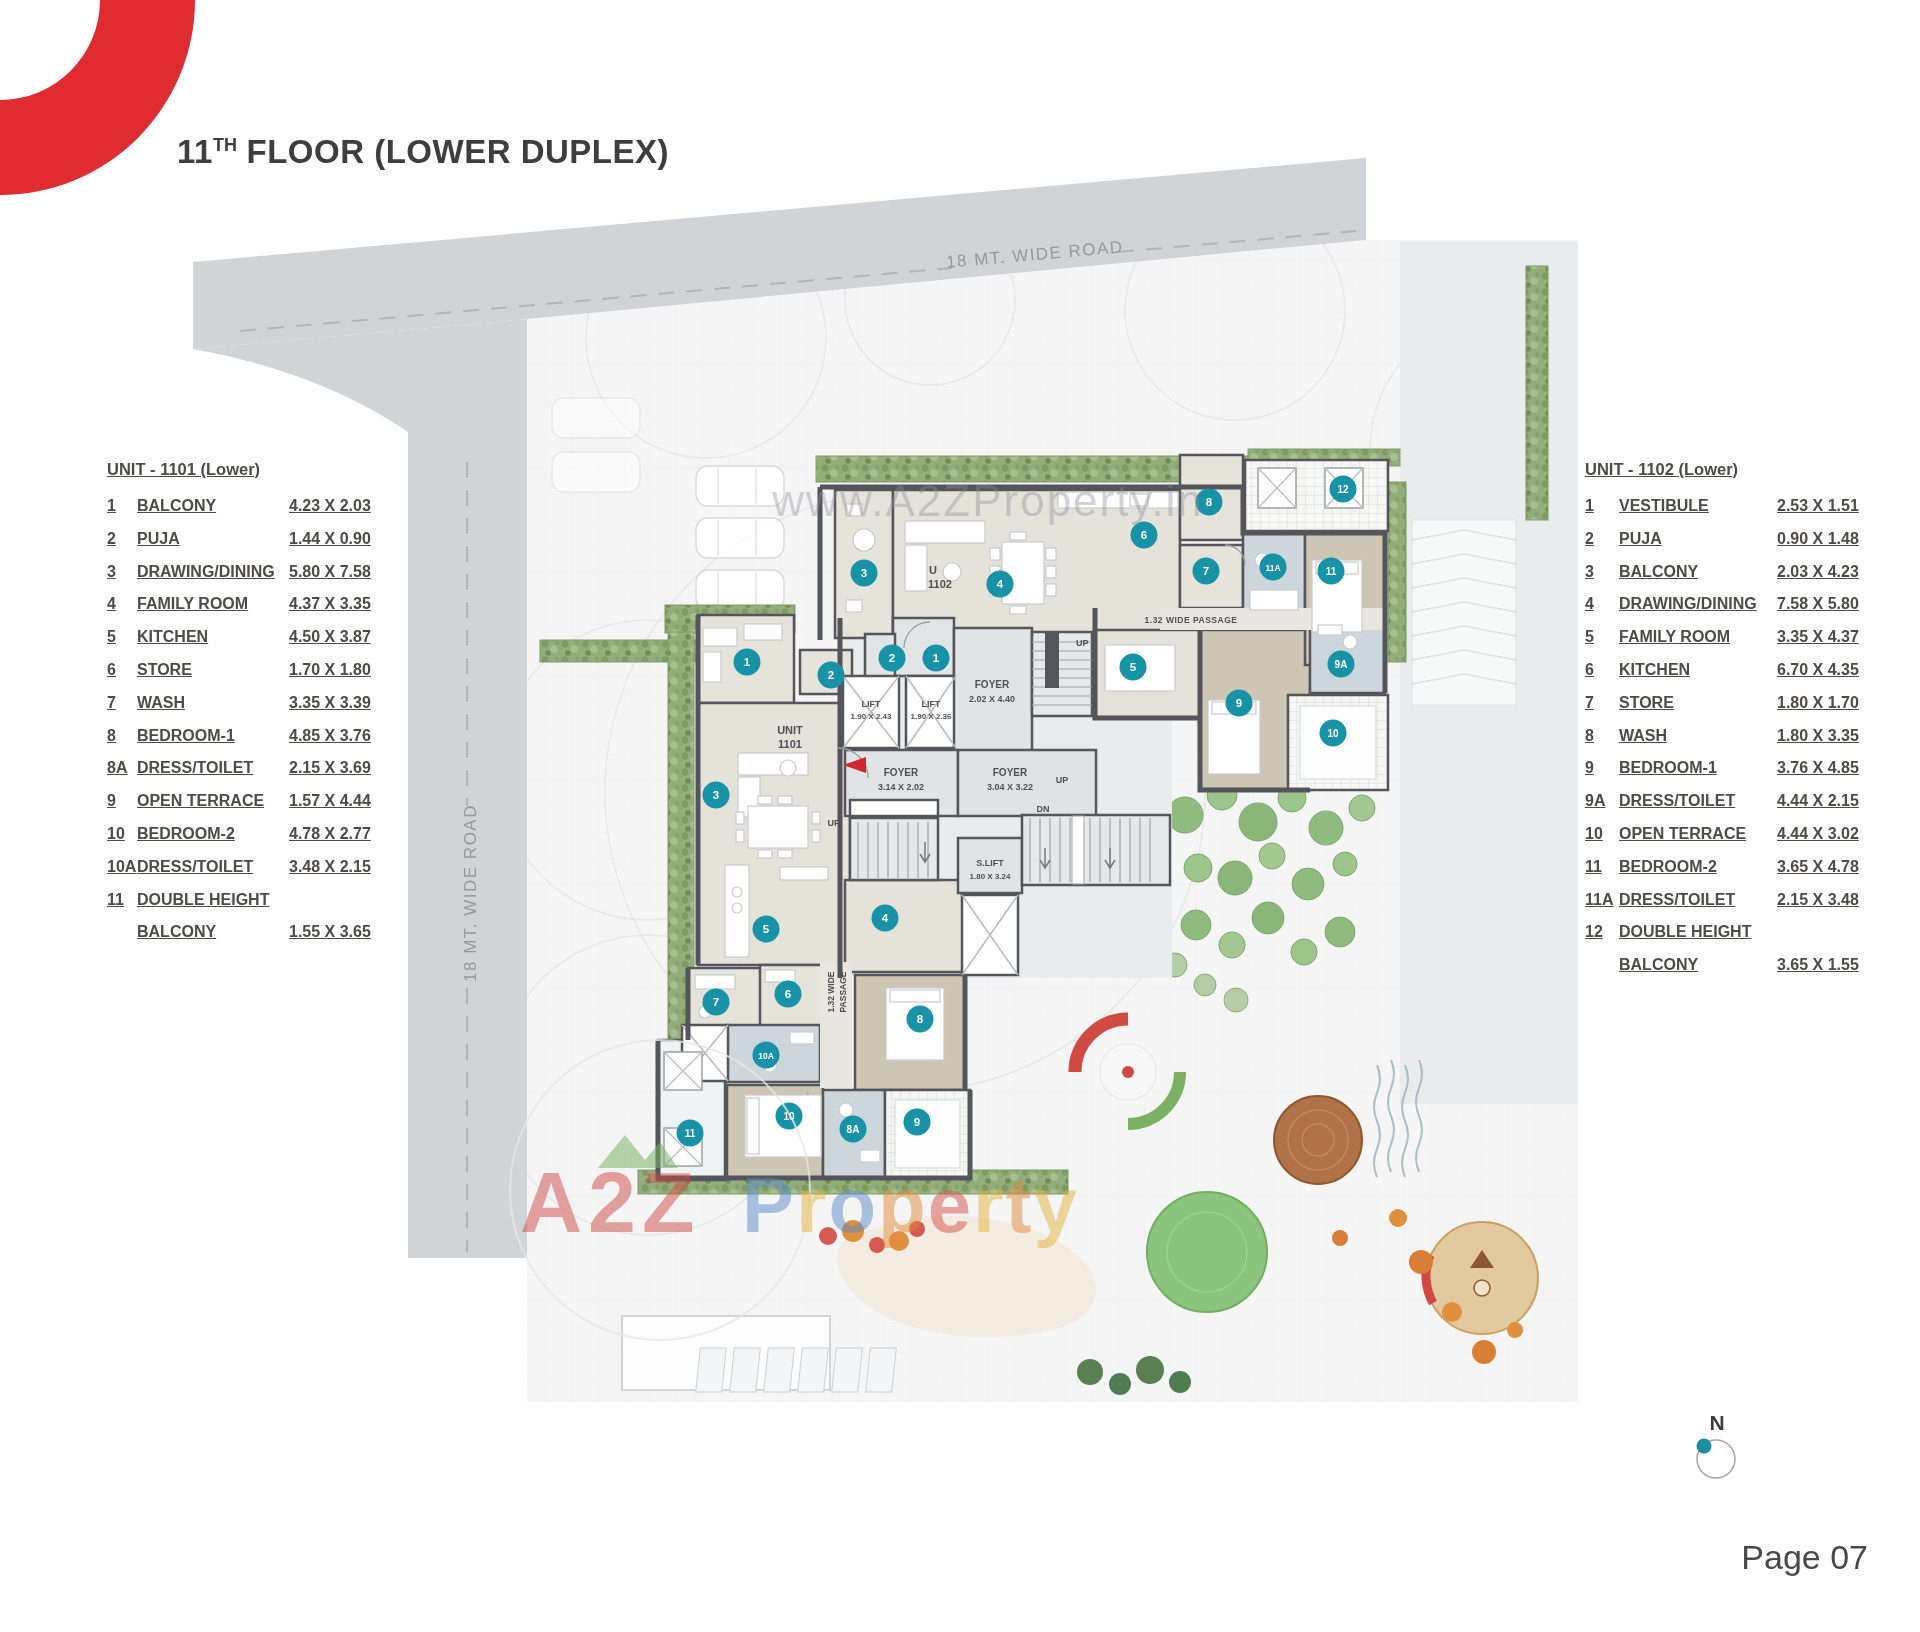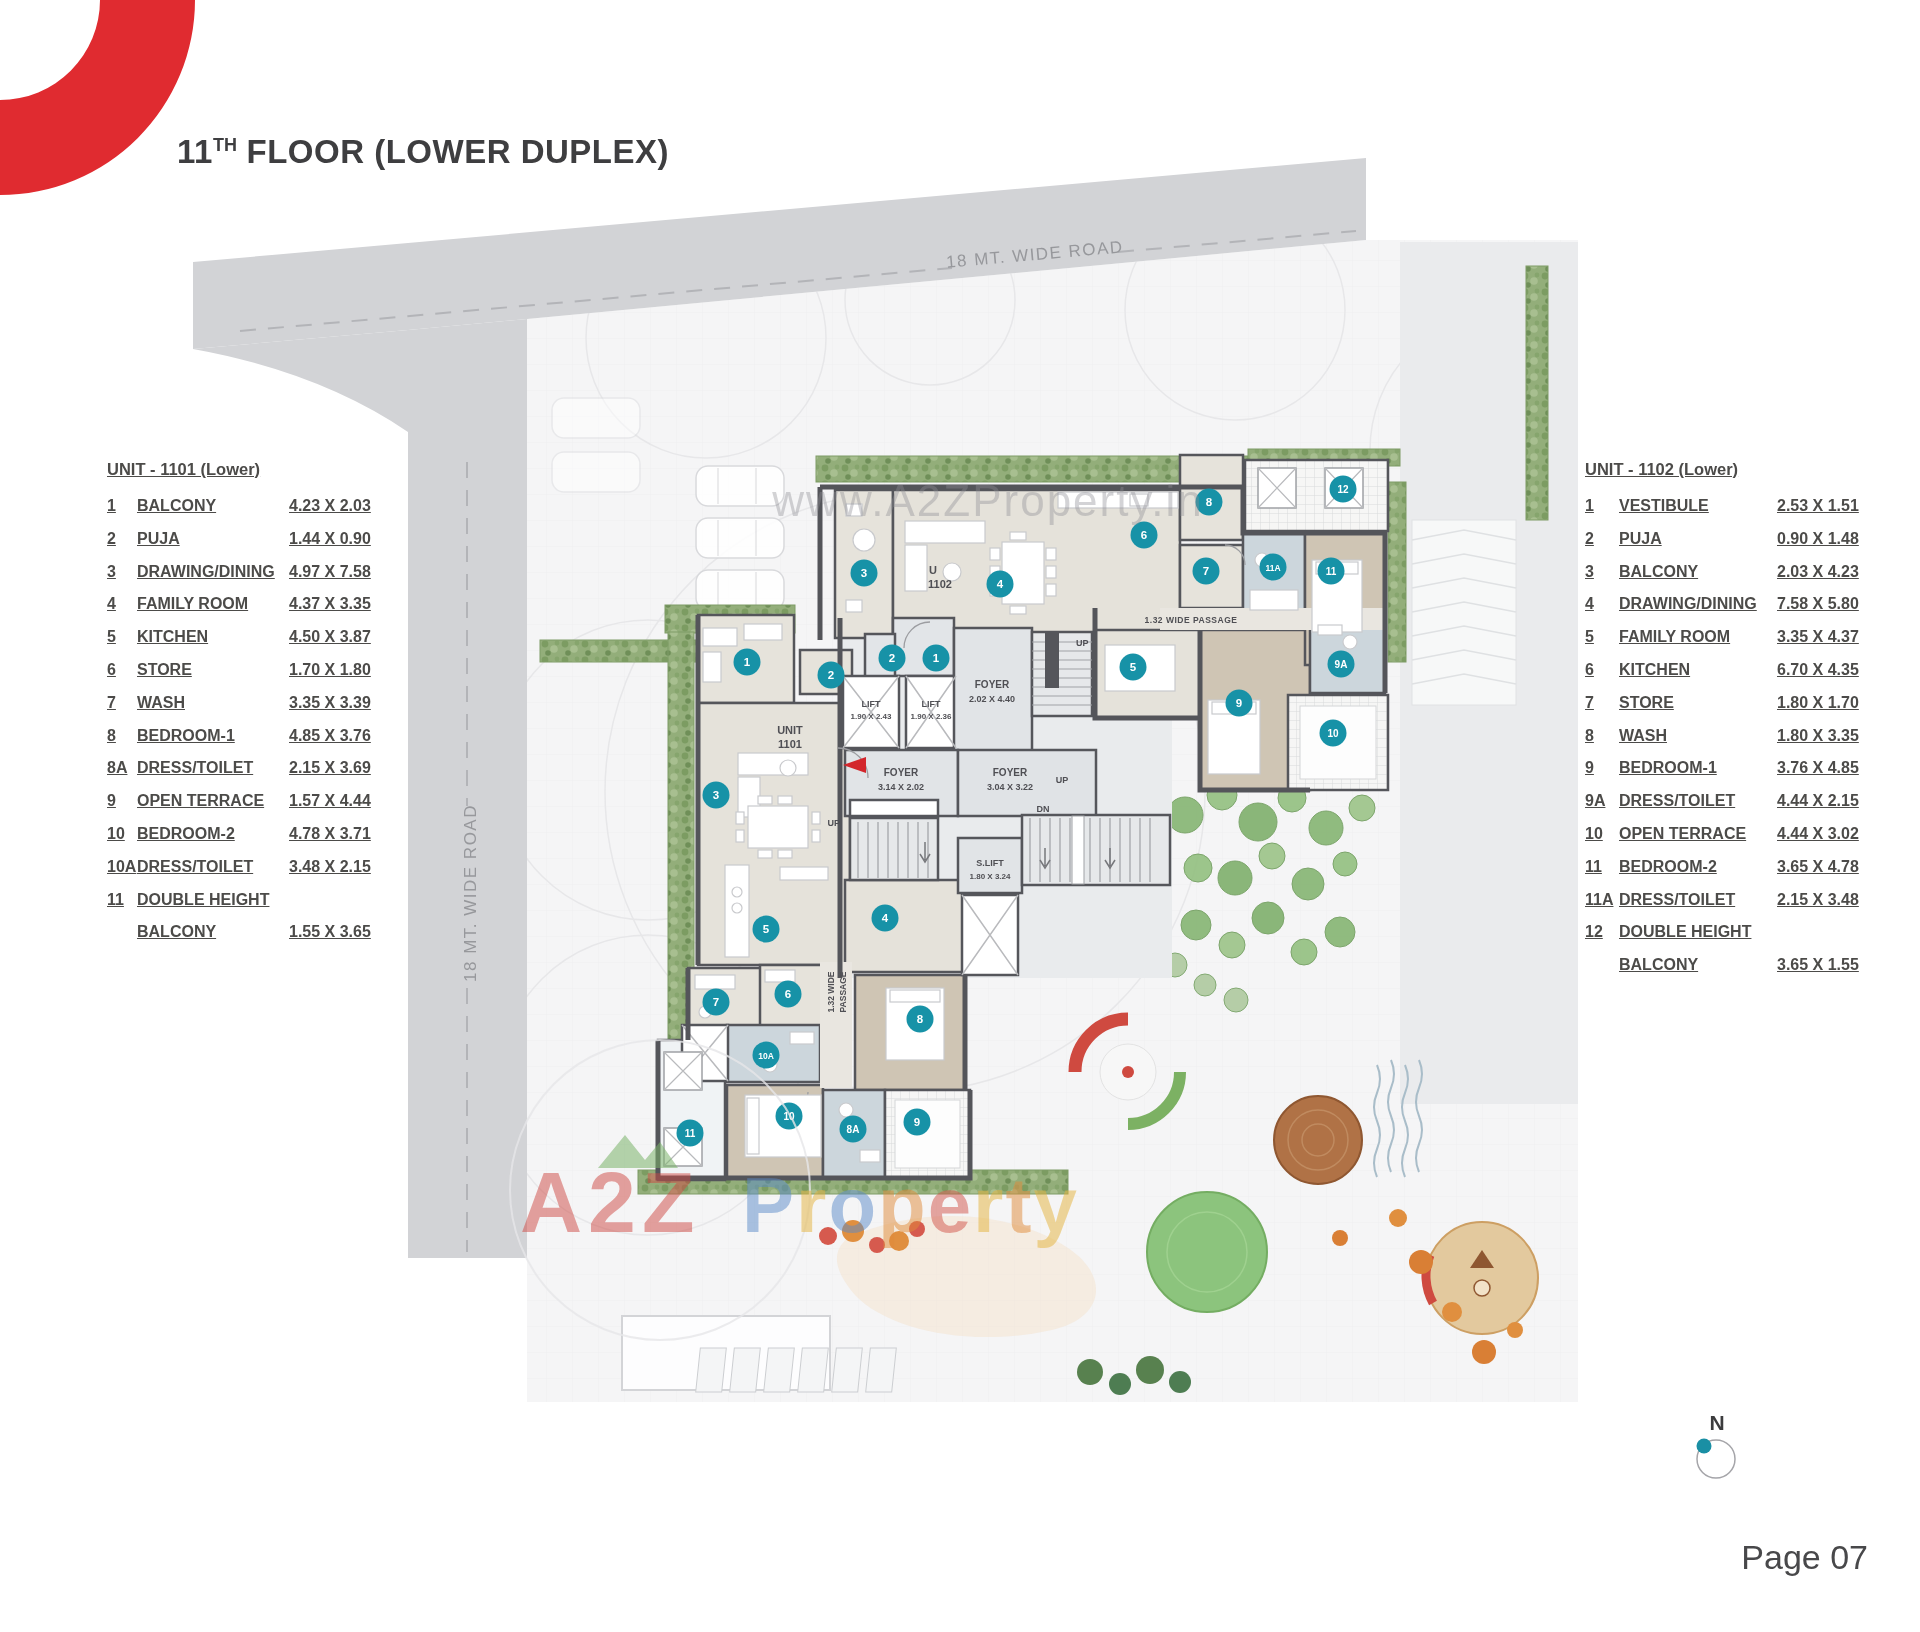--- a/index.html
+++ b/index.html
@@ -500,21 +500,21 @@
         <span class="ldims">4.23 X 2.03</span>
       </div>
       <div class="legend-row">
         <span class="ln">2</span>
         <span class="lname">PUJA</span>
         <span class="ldims">1.44 X 0.90</span>
       </div>
       <div class="legend-row">
         <span class="ln">3</span>
         <span class="lname">DRAWING/DINING</span>
-        <span class="ldims">4.97 X 7.58</span>
+        <span class="ldims">5.80 X 7.58</span>
       </div>
       <div class="legend-row">
         <span class="ln">4</span>
         <span class="lname">FAMILY ROOM</span>
         <span class="ldims">4.37 X 3.35</span>
       </div>
       <div class="legend-row">
         <span class="ln">5</span>
         <span class="lname">KITCHEN</span>
         <span class="ldims">4.50 X 3.87</span>
@@ -540,21 +540,21 @@
         <span class="ldims">2.15 X 3.69</span>
       </div>
       <div class="legend-row">
         <span class="ln">9</span>
         <span class="lname">OPEN TERRACE</span>
         <span class="ldims">1.57 X 4.44</span>
       </div>
       <div class="legend-row">
         <span class="ln">10</span>
         <span class="lname">BEDROOM-2</span>
-        <span class="ldims">4.78 X 3.71</span>
+        <span class="ldims">4.78 X 2.77</span>
       </div>
       <div class="legend-row">
         <span class="ln">10A</span>
         <span class="lname">DRESS/TOILET</span>
         <span class="ldims">3.48 X 2.15</span>
       </div>
       <div class="legend-row">
         <span class="ln">11</span>
         <span class="lname">DOUBLE HEIGHT</span>
         <span class="ldims"></span>

